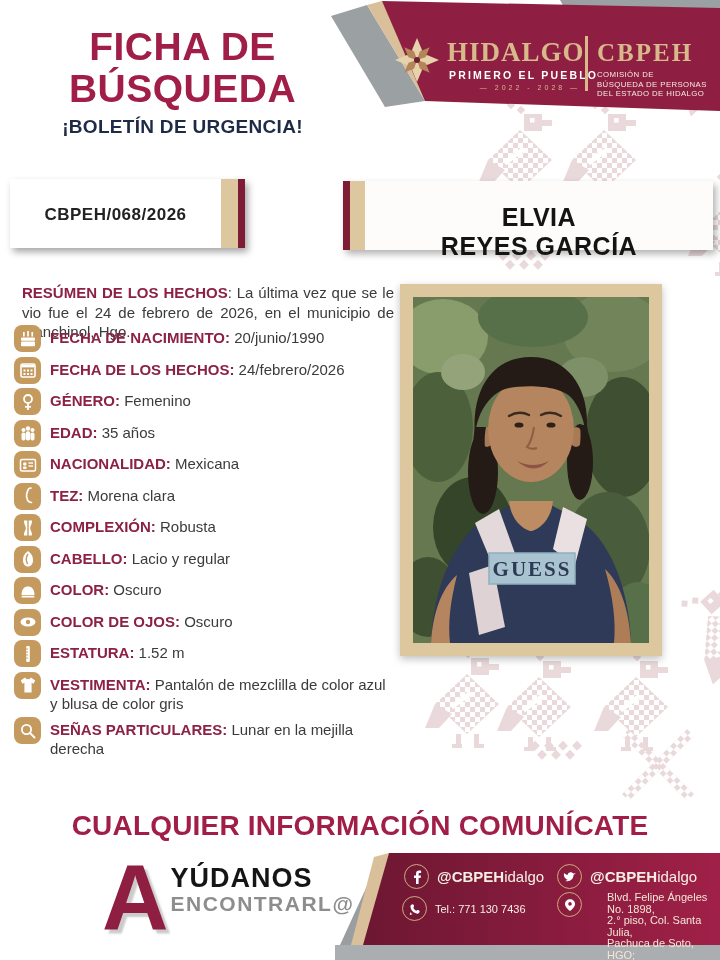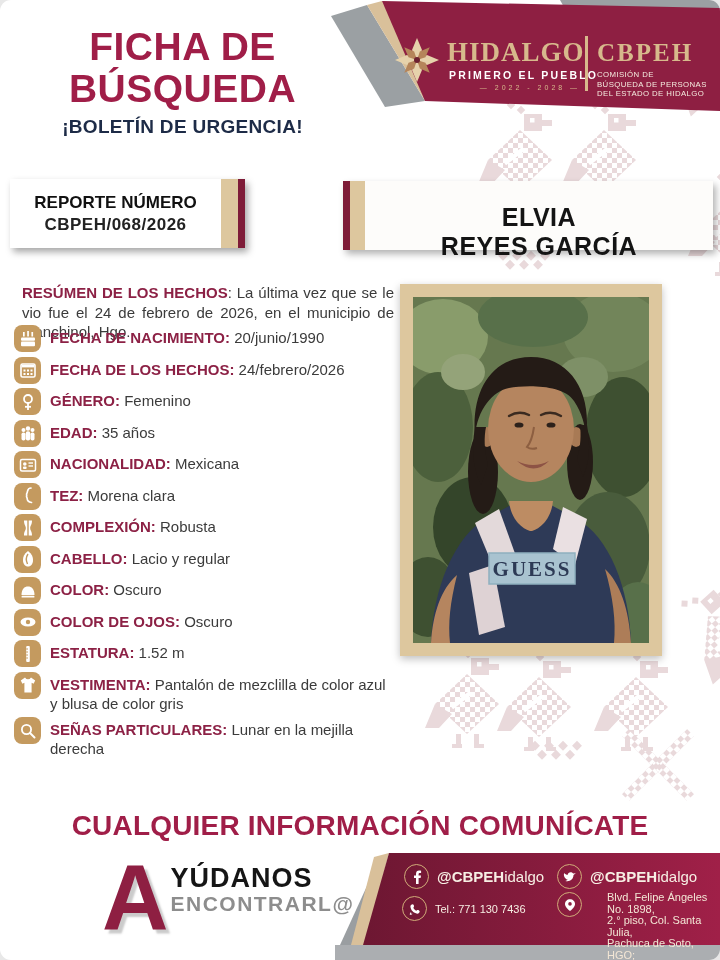--- a/index.html
+++ b/index.html
@@ -1,17 +1,17 @@
 <!DOCTYPE html>
 <html><head>
 <meta charset="utf-8">
 <style>
   html,body{margin:0;padding:0;}
   body{font-family:"Liberation Sans",sans-serif;background:#e8e8e8;}
-  .poster{position:relative;width:720px;height:960px;background:#ffffff;overflow:hidden;margin:0 auto;border-radius:11px;}
+  .poster{position:relative;width:720px;height:960px;background:#ffffff;overflow:hidden;margin:0 auto;}
   .layer{position:absolute;}
   
   .title-block{left:30px;top:26px;width:305px;text-align:center;z-index:3;}
   .title-line{font-size:39px;font-weight:800;letter-spacing:.5px;color:#a01e48;line-height:42px;}
   .title-sub{font-size:19px;font-weight:800;color:#1d2b47;margin-top:6px;letter-spacing:.3px;}
   
   .top-banner{left:325px;top:0;width:395px;height:120px;z-index:2;}
   .logo-star{left:394px;top:35px;z-index:4;}
   .logo-name{left:447px;top:37px;font-family:"Liberation Serif",serif;font-weight:700;font-size:27px;color:#d7b98c;letter-spacing:1px;z-index:4;}
   .logo-slogan{left:449px;top:69px;font-size:10.5px;font-weight:700;color:#ffffff;letter-spacing:2.2px;z-index:4;}
@@ -144,21 +144,20 @@
   <div class="layer logo-divider"></div>
   <div class="layer org-acronym">CBPEH</div>
   <div class="layer org-lines">
     <div>COMISIÓN DE</div>
     <div>BÚSQUEDA DE PERSONAS</div>
     <div>DEL ESTADO DE HIDALGO</div>
   </div>
 
   <div class="layer report-box">
     <div class="report-text">
-      <div class="report-label">REPORTE NÚMERO</div>
       <div class="report-number">CBPEH/068/2026</div>
     </div>
     <div class="edge-tan"></div>
     <div class="edge-maroon"></div>
   </div>
 
   <div class="layer name-box">
     <div class="edge-maroon"></div>
     <div class="edge-tan" style="width:15px;"></div>
     <div class="name-text">

